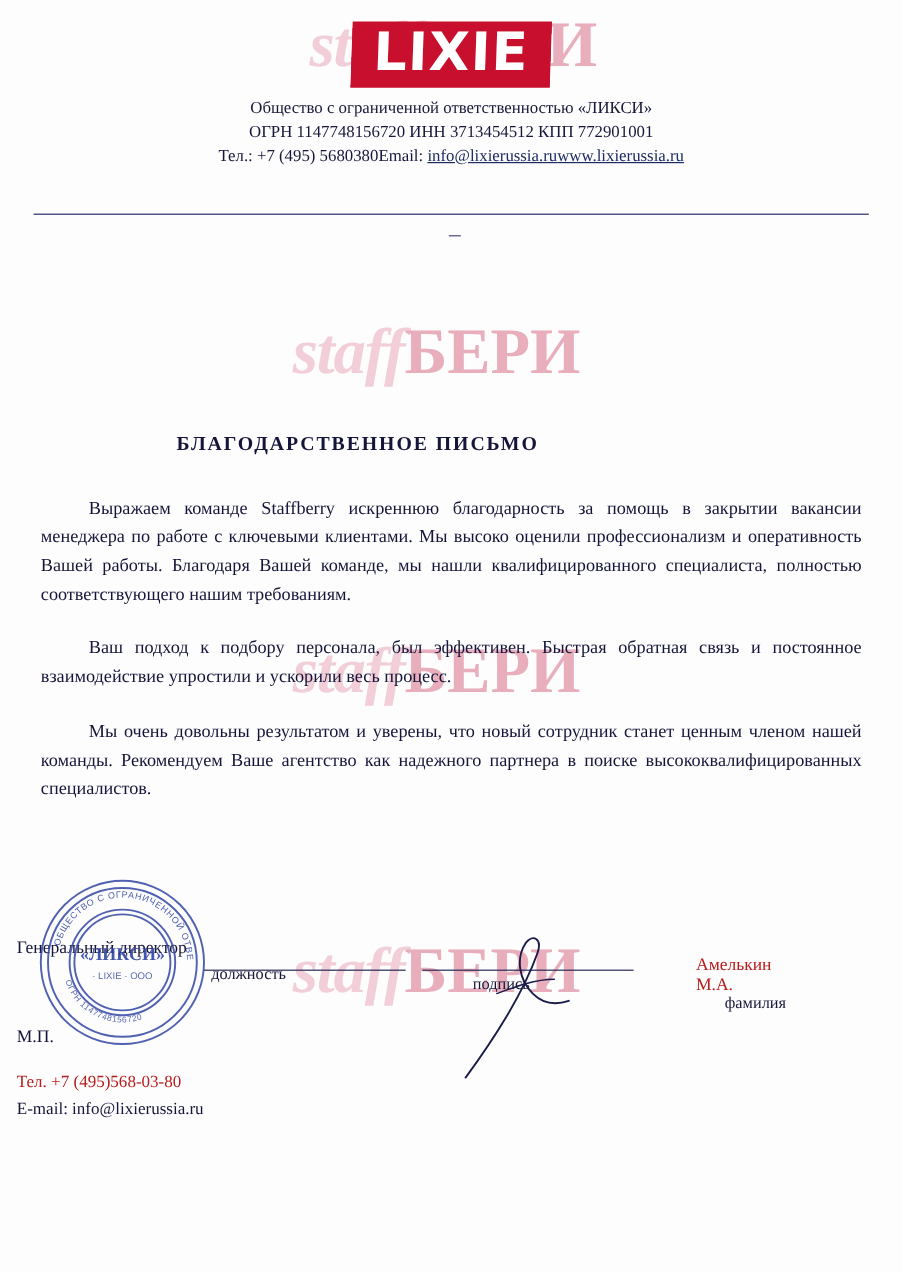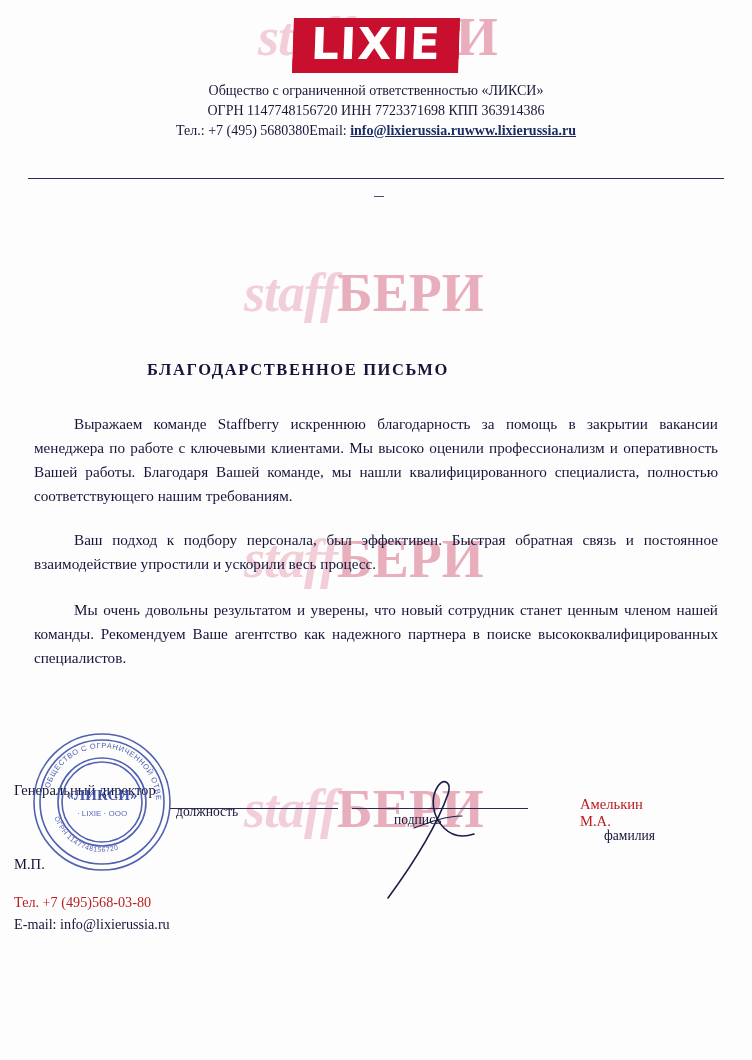--- a/index.html
+++ b/index.html
@@ -80,21 +80,20 @@
     font-size: 14px;
     line-height: 1.42;
     color: #17173a;
     font-family: "Liberation Serif", serif;
   }
   .company-lines div { white-space: nowrap; }
   .company-lines .contact a,
   .company-lines .contact .lnk {
     color: #1d2b63;
     text-decoration: underline;
-    font-weight: bold;
   }
 
   .rule {
     position: absolute;
     top: 178px;
     left: 28px;
     width: 696px;
     height: 1px;
     background: #2a2a6a;
   }
@@ -255,21 +254,21 @@
   <div class="wm wm-4">
     <span class="staff">staff</span><span class="beri">БЕРИ</span>
   </div>
 
   <div class="letterhead">
     <div class="logo-wrap">
       <div class="logo">LIXIE</div>
     </div>
     <div class="company-lines">
       <div>Общество с ограниченной ответственностью «ЛИКСИ»</div>
-      <div>ОГРН 1147748156720  ИНН 7723371698  КПП 363914386</div>
+      <div>ОГРН 1147748156720  ИНН 3713454512  КПП 772901001</div>
       <div class="contact"><span>Тел.: +7 (495) 5680380</span><span>Email: </span><span class="lnk">info@lixierussia.ru</span><span class="lnk">www.lixierussia.ru</span></div>
     </div>
   </div>
 
   <div class="rule"></div>
   <div class="rule-tick"></div>
 
   <div class="doc-title">БЛАГОДАРСТВЕННОЕ ПИСЬМО</div>
 
   <div class="body-text">

